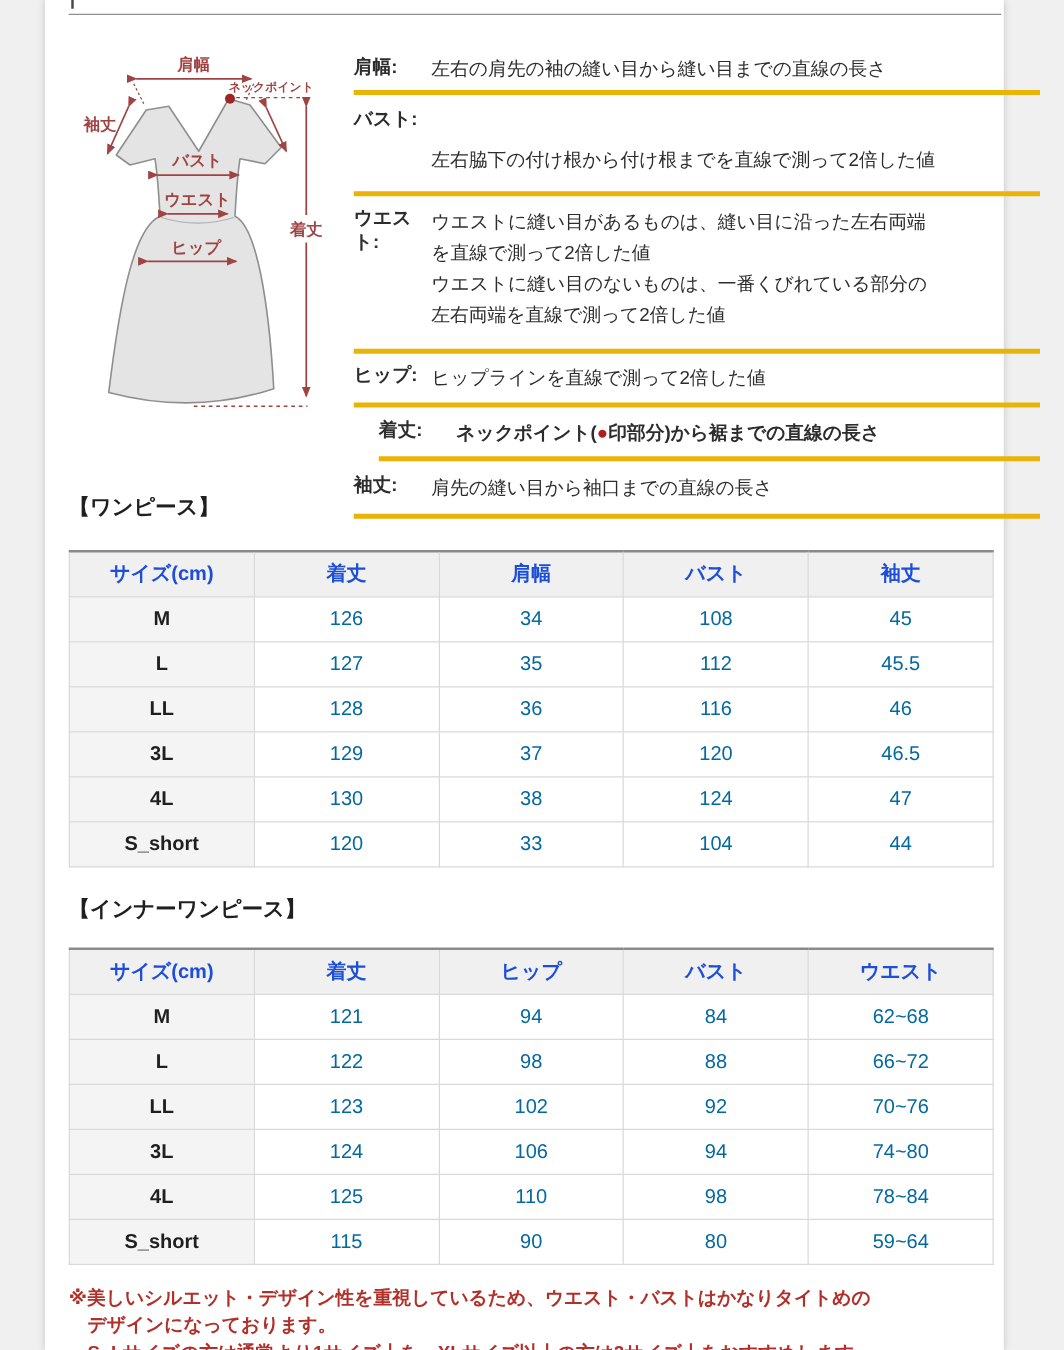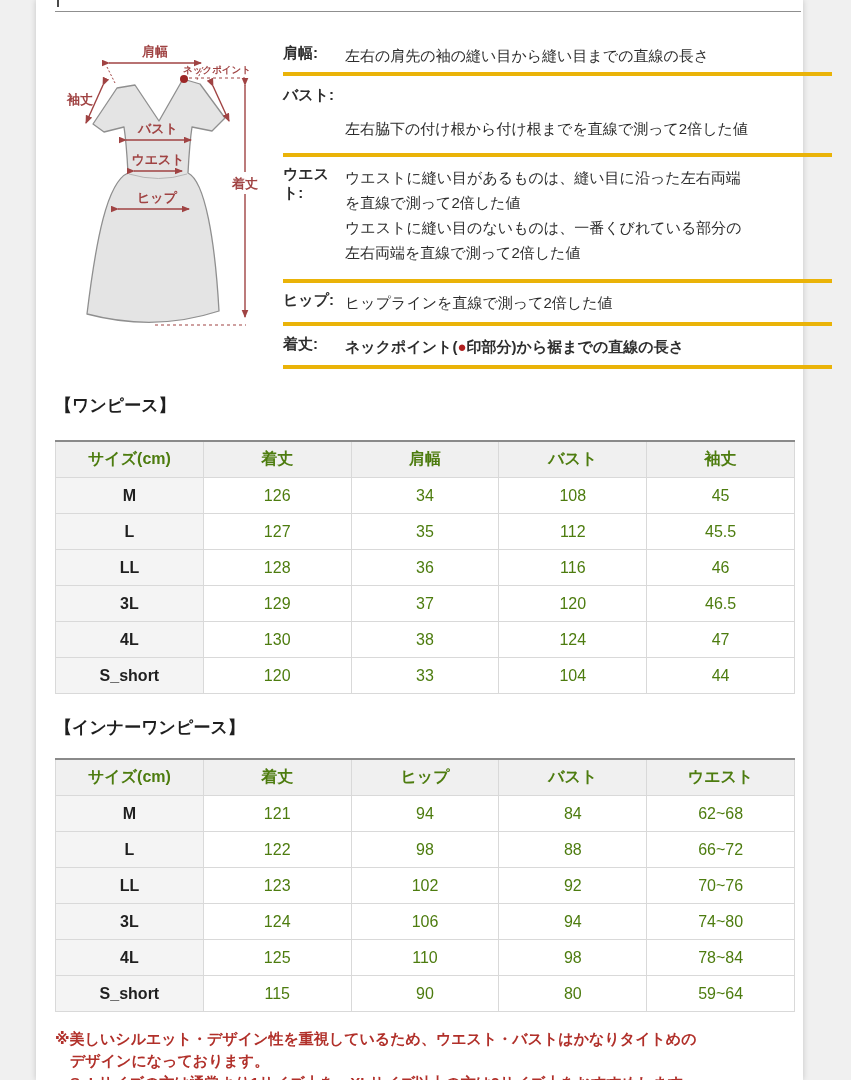--- a/index.html
+++ b/index.html
@@ -17,37 +17,37 @@
   
   .defs{position:absolute;left:247px;top:38px;width:549px;font-size:15px;}
   .def-row{display:flex;border-bottom:4px solid #eab308;}
   .def-term{width:62px;flex:0 0 62px;font-weight:bold;}
   .def-desc{flex:1;}
   .def-desc .ln{white-space:nowrap;}
   .r1{padding:6px 0 4px;}  .r1 .ln{line-height:24px;}
   .r2{padding:10px 0 12px;}.r2 .ln{line-height:24px;margin-top:31px;}
   .r3{padding:8px 0 14px;} .r3 .ln{line-height:25px;}
   .r4{padding:8px 0 7px;}  .r4 .ln{line-height:24px;}
-  .r5{padding:9px 0 6px;}  .r5 .ln{line-height:24px;font-weight:bold;}
+  .r5{padding:9px 0 6px;margin-left:20px;}  .r5 .ln{line-height:24px;font-weight:bold;}
   .r6{padding:10px 0 8px;} .r6 .ln{line-height:24px;}
   .red-dot-inline{color:#b01f1f;}
 
   
   .sec-title{position:absolute;left:19px;font-size:17px;font-weight:bold;color:#1f1f1f;}
   .t1{top:394px;} .t2{top:716px;}
 
   
   table.size{position:absolute;left:19px;width:740px;border-collapse:collapse;table-layout:fixed;
     font-size:16px;border:1px solid #c8c8c8;}
   table.size.p1{top:440px;} table.size.p2{top:758px;}
   table.size th,table.size td{border:1px solid #d9d9d9;height:35px;text-align:center;
     vertical-align:middle;padding:0;}
-  table.size thead th{background:#f0f0f0;font-weight:bold;border-top:2px solid #8a8a8a;color:#4d7c0f;}
+  table.size thead th{background:#f0f0f0;font-weight:bold;border-top:2px solid #8a8a8a;color:#1d4ed8;}
   table.size tbody th{background:#f4f4f4;font-weight:bold;color:#1f1f1f;}
-  table.size tbody td{color:#4d7c0f;font-weight:normal;background:#fff;}
+  table.size tbody td{color:#0369a1;font-weight:normal;background:#fff;}
 
   
   .note{position:absolute;left:19px;top:1028px;width:756px;color:#b1302a;font-weight:bold;
     font-size:15px;line-height:22px;}
   .note .cont{padding-left:15px;}
 </style>
 </head>
 <body>
 
 <div class="card">
@@ -127,20 +127,26 @@
       <div class="def-desc">
         <div class="ln">ヒップラインを直線で測って2倍した値</div>
       </div>
     </div>
     <div class="def-row r5">
       <div class="def-term">着丈:</div>
       <div class="def-desc">
         <div class="ln"><span>ネックポイント(</span><span class="red-dot-inline">●</span><span>印部分)から裾までの直線の長さ</span></div>
       </div>
     </div>
+    <div class="def-row r6">
+      <div class="def-term">袖丈:</div>
+      <div class="def-desc">
+        <div class="ln">肩先の縫い目から袖口までの直線の長さ</div>
+      </div>
+    </div>
   </div>
 
   <div class="sec-title t1">【ワンピース】</div>
   <table class="size p1">
     <thead>
       <tr>
         <th>サイズ(cm)</th>
         <th>着丈</th>
         <th>肩幅</th>
         <th>バスト</th>

